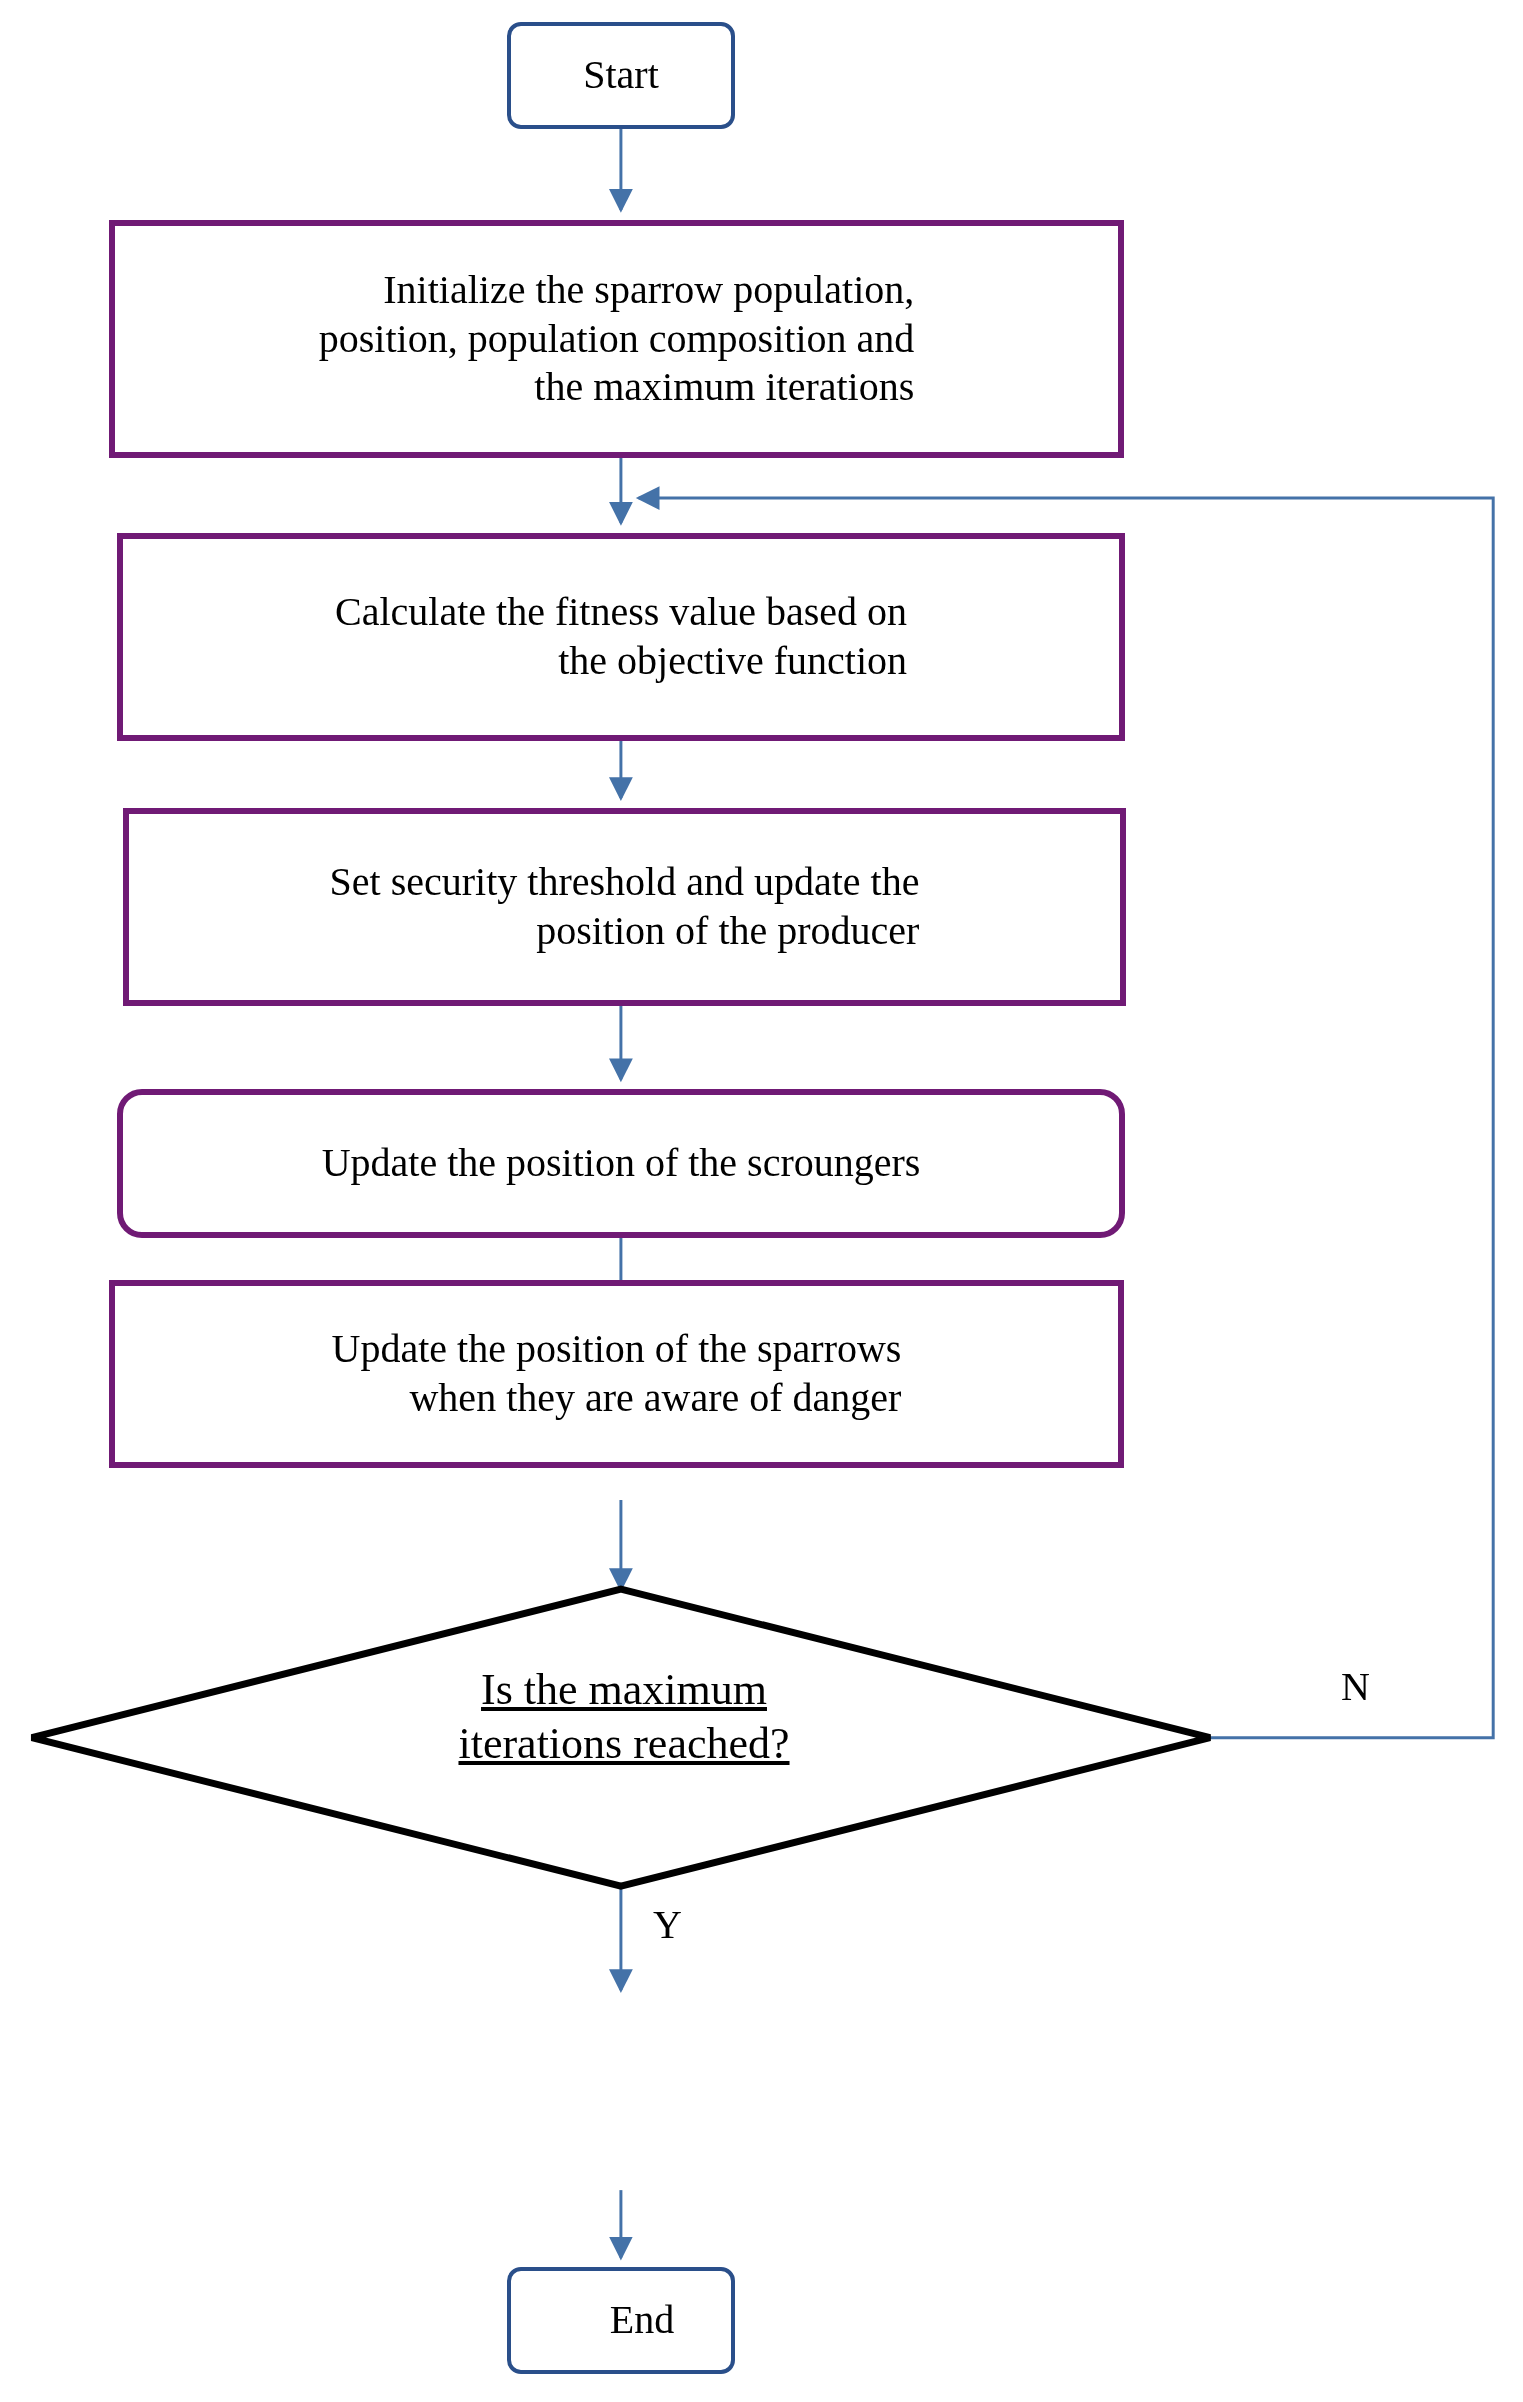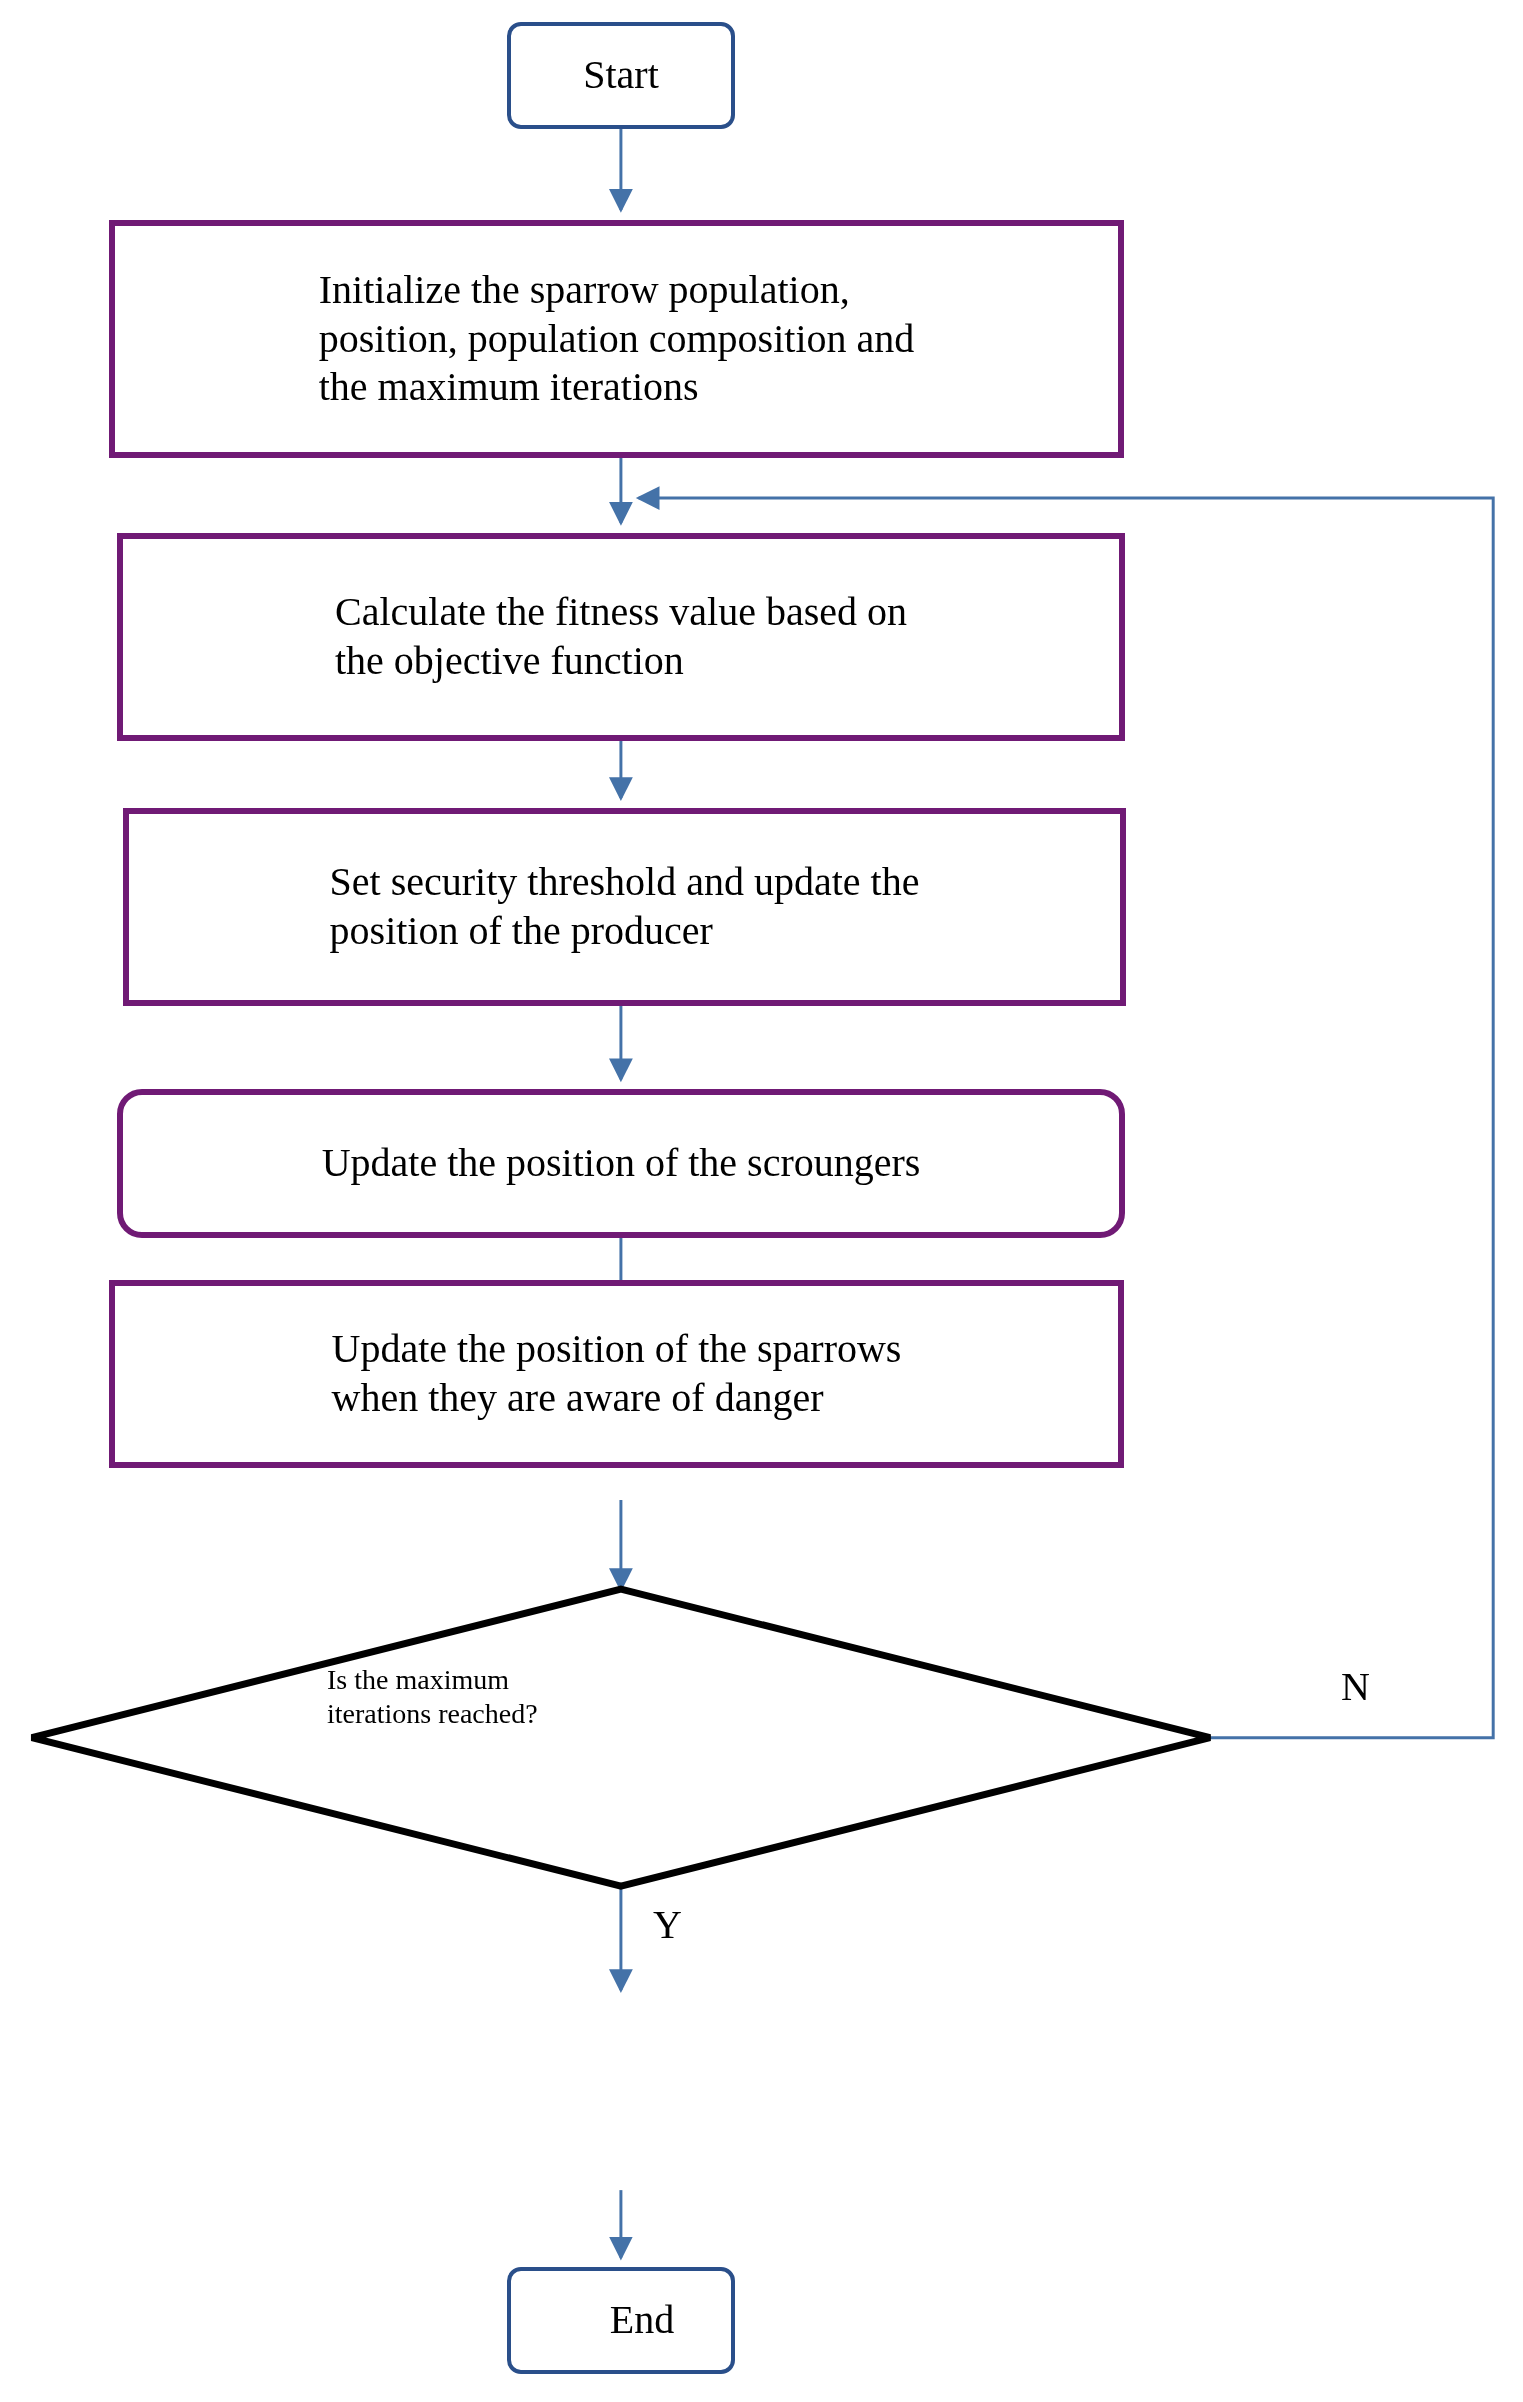--- a/index.html
+++ b/index.html
@@ -21,21 +21,21 @@
     top: 0;
     width: 1524px;
     height: 2403px;
   }
   .node {
     position: absolute;
     box-sizing: border-box;
     display: flex;
     align-items: center;
     justify-content: center;
-    text-align: left;
+    text-align: right;
     background: #ffffff;
   }
   .terminator {
     border: 4px solid #2a4f8a;
     border-radius: 14px;
   }
   .process {
     border: 6px solid #701a75;
   }
   .node-text {
@@ -52,23 +52,25 @@
   .p-spa    { left: 109px; top: 1280px; width: 1015px; height: 188px; }
   .p-out    { left: 109px; top: 2000px; width: 1015px; height: 190px; }
 
   .f-28 { font-size: 40px; }
 
   .decision-text {
     position: absolute;
     left: 327px;
     top: 1663px;
     width: 594px;
-    font-size: 28px;
+    text-align: center;
+    font-size: 44px;
     line-height: 1.22;
     white-space: pre-line;
+    text-decoration: underline;
   }
   .edge-label {
     position: absolute;
     font-size: 40px;
   }
   .lbl-n { left: 1341px; top: 1663px; }
   .lbl-y { left: 653px;  top: 1901px; }
 </style>
 </head>
 <body>

